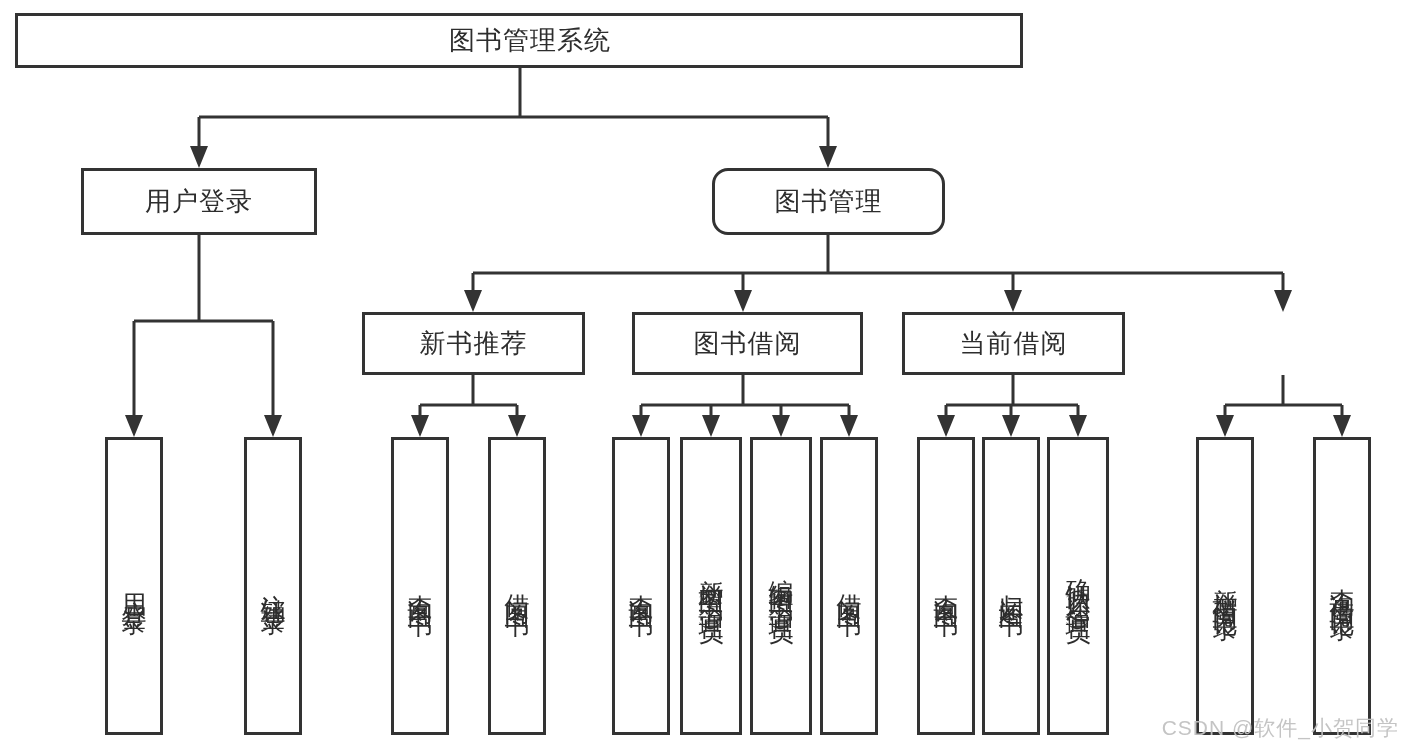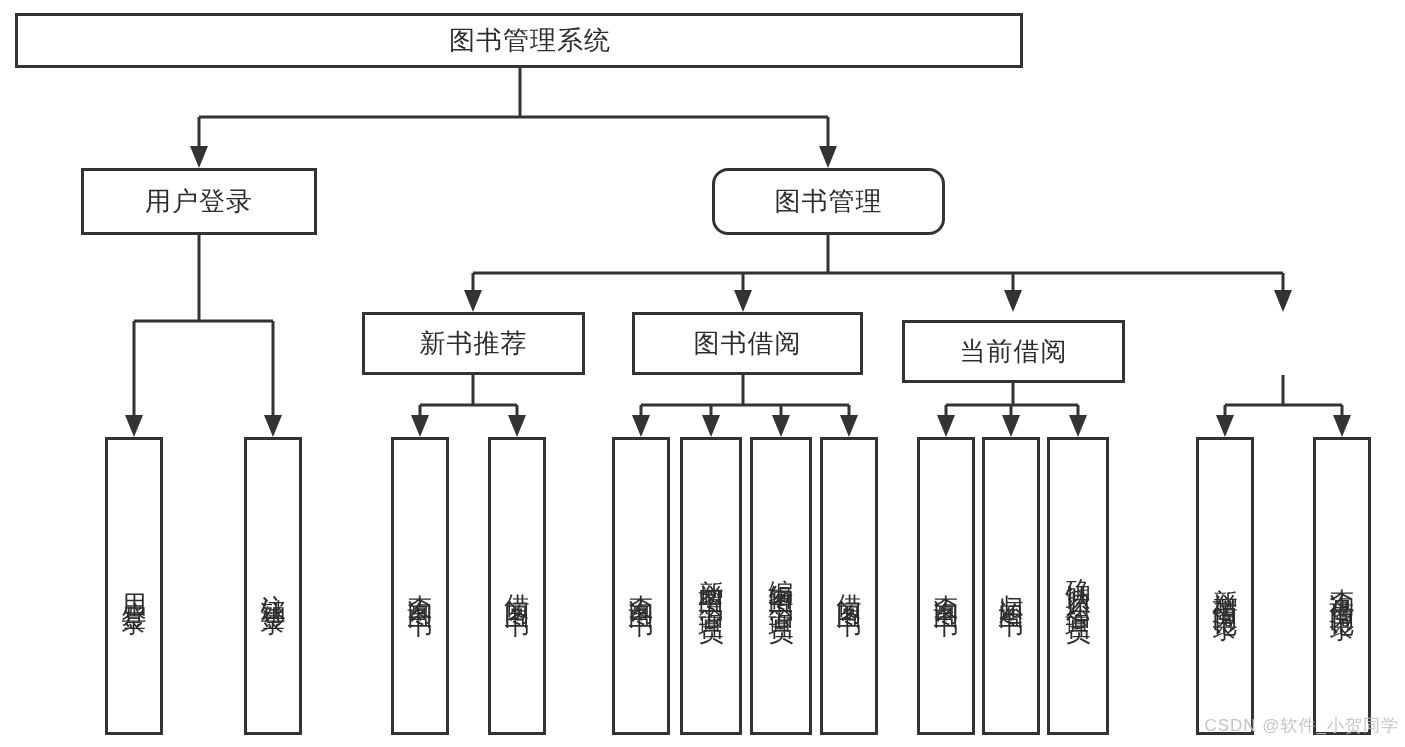--- a/index.html
+++ b/index.html
@@ -14,21 +14,21 @@
     display:flex; align-items:center; justify-content:center;
     text-align:center; line-height:1.2;
   }
   .h { font-size:26px; letter-spacing:1px; white-space:nowrap; }
   .v {
     writing-mode:vertical-lr; text-orientation:mixed;
     font-size:25px; letter-spacing:6px; line-height:1;
   }
   #watermark {
     position:absolute; right:6px; top:714px; z-index:3;
-    font-size:17px; color:rgba(193,193,193,0.95); letter-spacing:1px;
+    font-size:21px; color:rgba(193,193,193,0.95); letter-spacing:1px;
     white-space:nowrap;
   }
 </style>
 </head>
 <body>
 
 <div id="canvas">
 
   <svg id="connectors" viewBox="0 0 1405 747" xmlns="http://www.w3.org/2000/svg" aria-hidden="true">
     <path d="M520 68 V117 M199 117 H828 M199 117 V150 M828 117 V150
@@ -47,21 +47,21 @@
              M1225 437 l-9 -22 h18 Z M1342 437 l-9 -22 h18 Z" fill="#333333" stroke="none"></path>
   </svg>
 
   <div class="box h" style="left:15px; top:13px; width:1008px; height:55px;padding-left:22px;">图书管理系统</div>
 
   <div class="box h" style="left:81px; top:168px; width:236px; height:67px;">用户登录</div>
   <div class="box h" style="left:712px; top:168px; width:233px; height:67px;border-radius:16px;">图书管理</div>
 
   <div class="box h" style="left:362px; top:312px; width:223px; height:63px;">新书推荐</div>
   <div class="box h" style="left:632px; top:312px; width:231px; height:63px;">图书借阅</div>
-  <div class="box h" style="left:902px; top:320px; width:223px; height:63px;">当前借阅</div>
+  <div class="box h" style="left:902px; top:312px; width:223px; height:63px;">当前借阅</div>
 
   <div class="box v" style="left:105px; top:437px; width:58px; height:298px;">用户登录</div>
   <div class="box v" style="left:244px; top:437px; width:58px; height:298px;">注销登录</div>
 
   <div class="box v" style="left:391px; top:437px; width:58px; height:298px;">查询图书</div>
   <div class="box v" style="left:488px; top:437px; width:58px; height:298px;">借阅图书</div>
 
   <div class="box v" style="left:612px; top:437px; width:58px; height:298px;">查询图书</div>
   <div class="box v" style="left:680px; top:437px; width:62px; height:298px;">新增图书（管理员）</div>
   <div class="box v" style="left:750px; top:437px; width:62px; height:298px;">编辑图书（管理员）</div>

